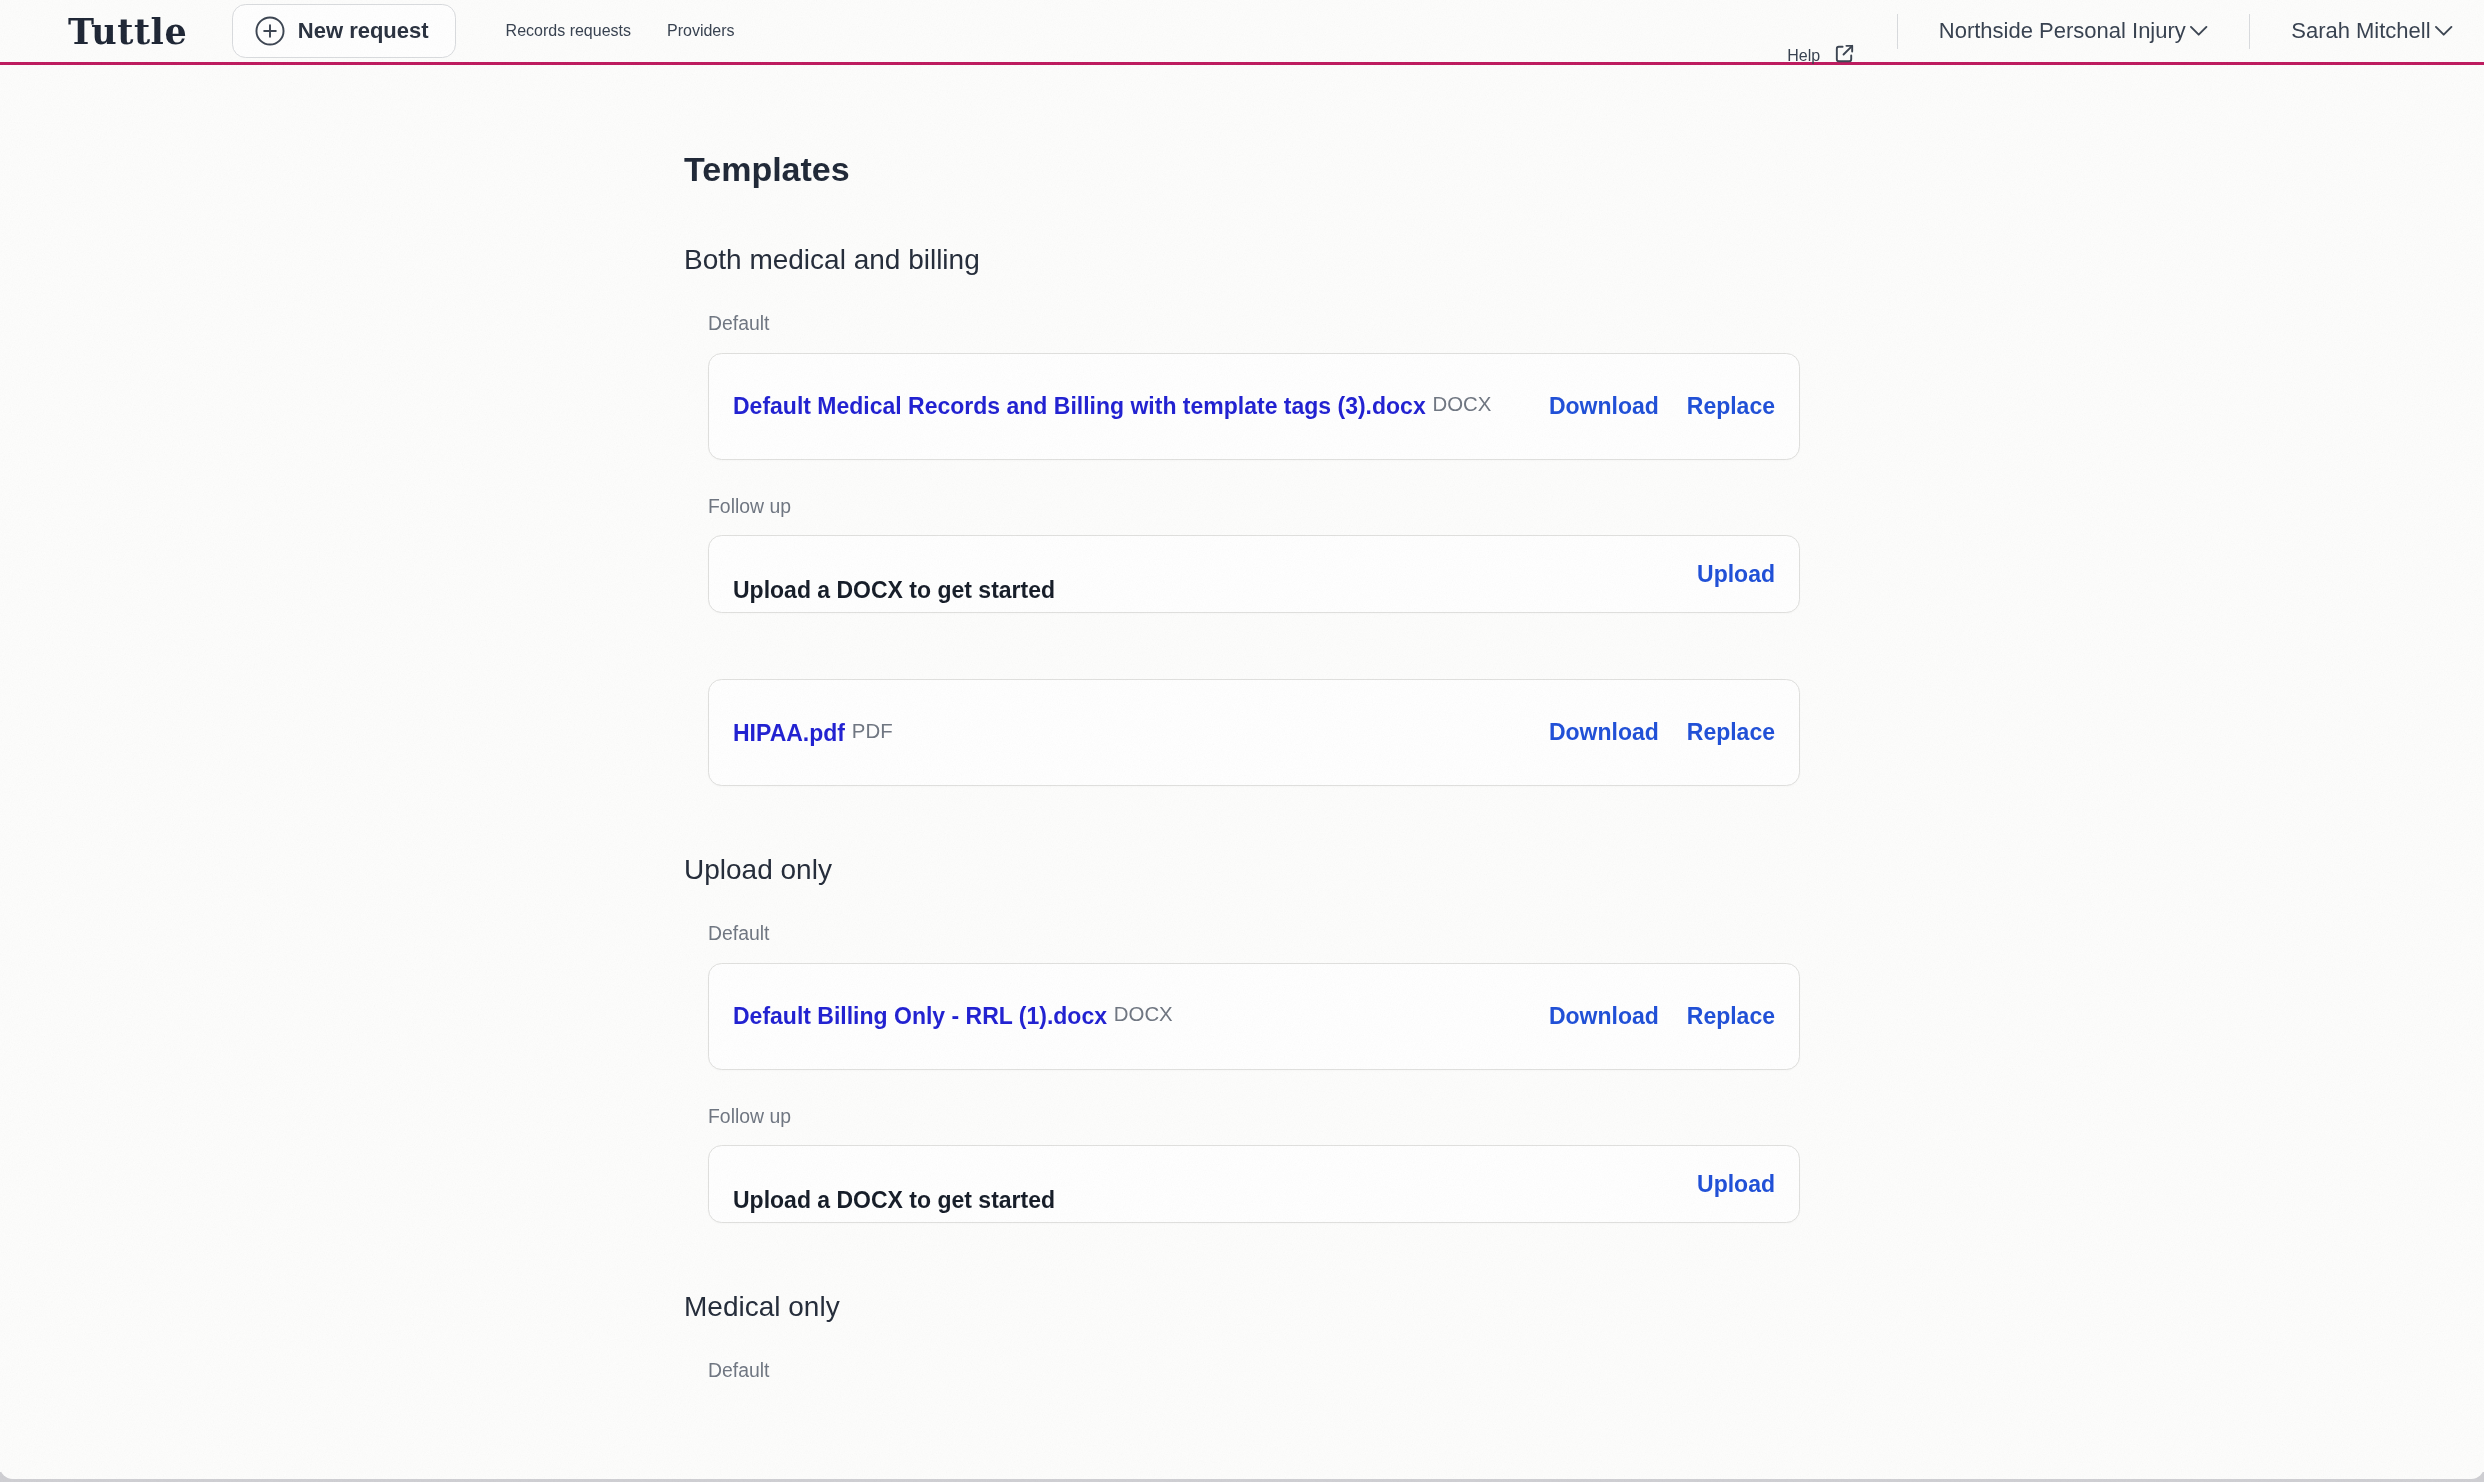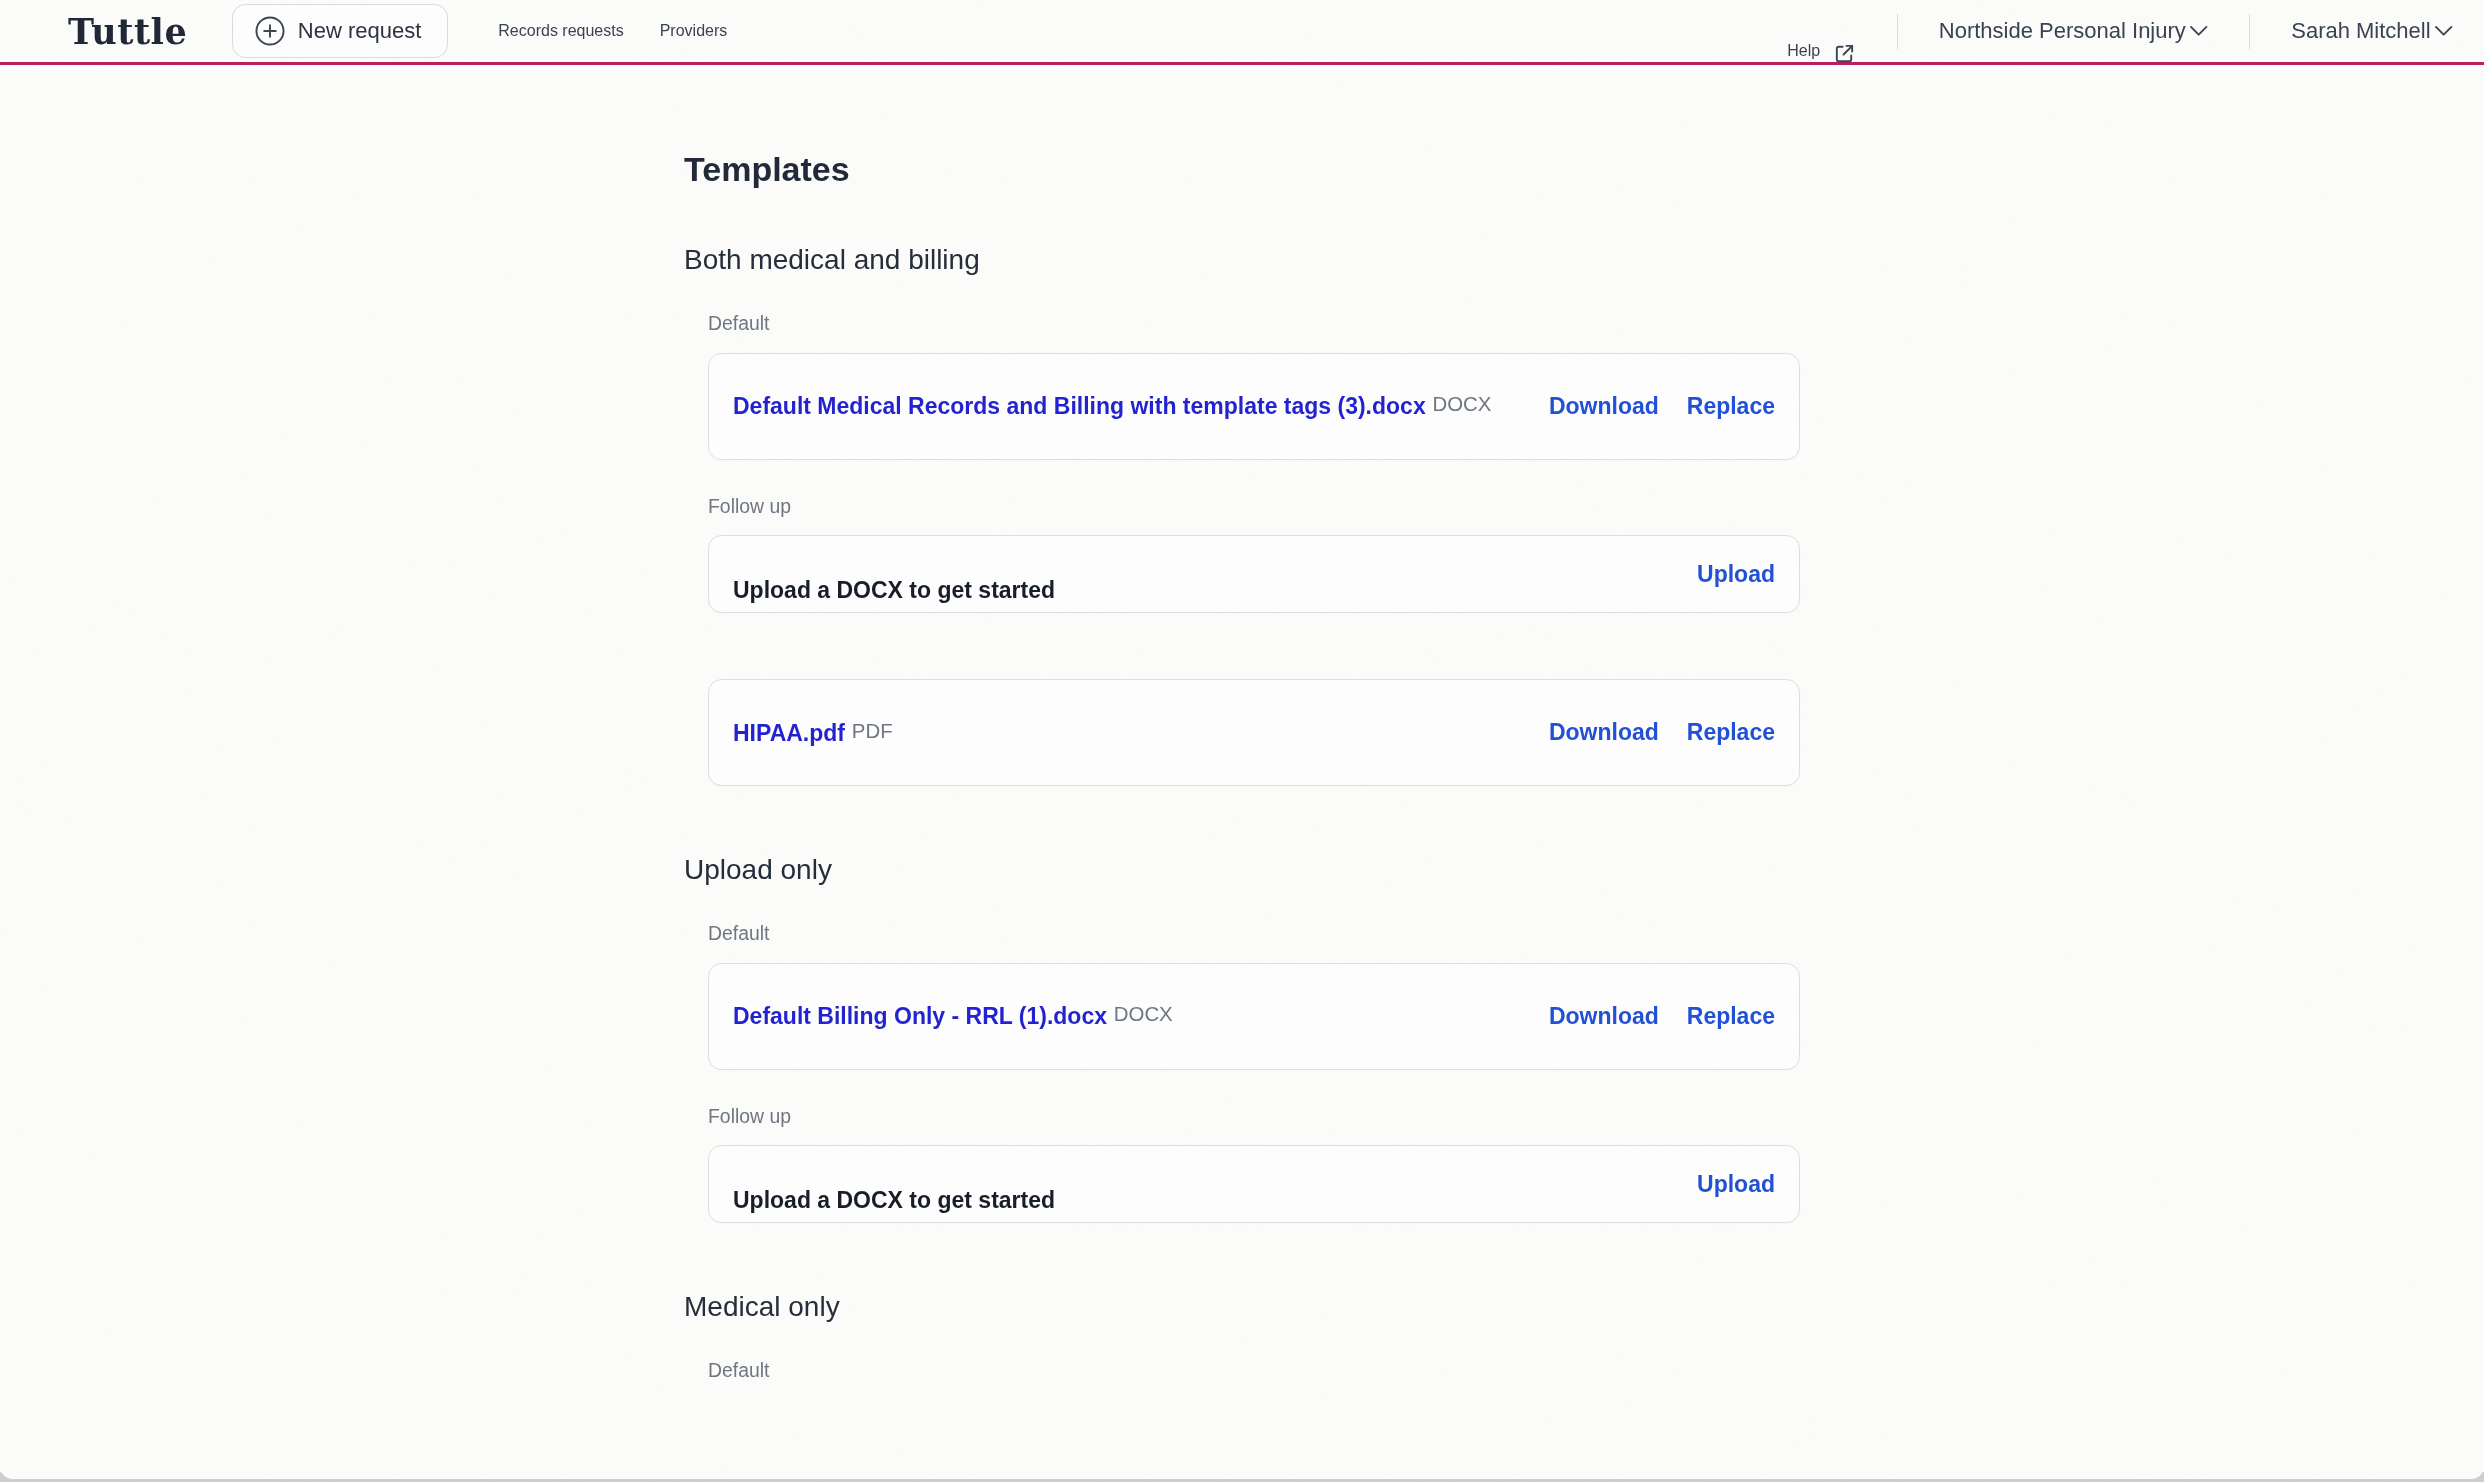--- a/index.html
+++ b/index.html
@@ -37,34 +37,34 @@
     height: 54px;
     display: inline-flex;
     align-items: center;
     gap: 12.6px;
     padding: 0 26px 0 22px;
     background: #ffffff;
     border: 1px solid #d9dbde;
     border-radius: 13.6px;
     font-family: "Liberation Sans", sans-serif;
     font-size: 22px;
-    font-weight: 400;
+    font-weight: 700;
     color: #28303e;
     cursor: pointer;
   }
   .tb-nav { display: flex; align-items: center; margin-left: 50px; gap: 36px; }
   .tb-nav a, .tb-link {
     font-size: 16px;
     font-weight: 500;
     color: #353f4e;
     text-decoration: none;
     cursor: pointer;
   }
   .tb-right { display: flex; align-items: center; }
-  .help-link { display: inline-flex; align-items: flex-start; gap: 12.6px; margin-top: 44px; }
+  .help-link { display: inline-flex; align-items: flex-end; gap: 12.6px; margin-top: 44px; }
   .vdiv {
     width: 1px; height: 35px;
     background: #d9dbde;
     margin: 0 41px;
   }
   .tb-menu {
     display: inline-flex;
     align-items: center;
     gap: 3px;
     background: none;

